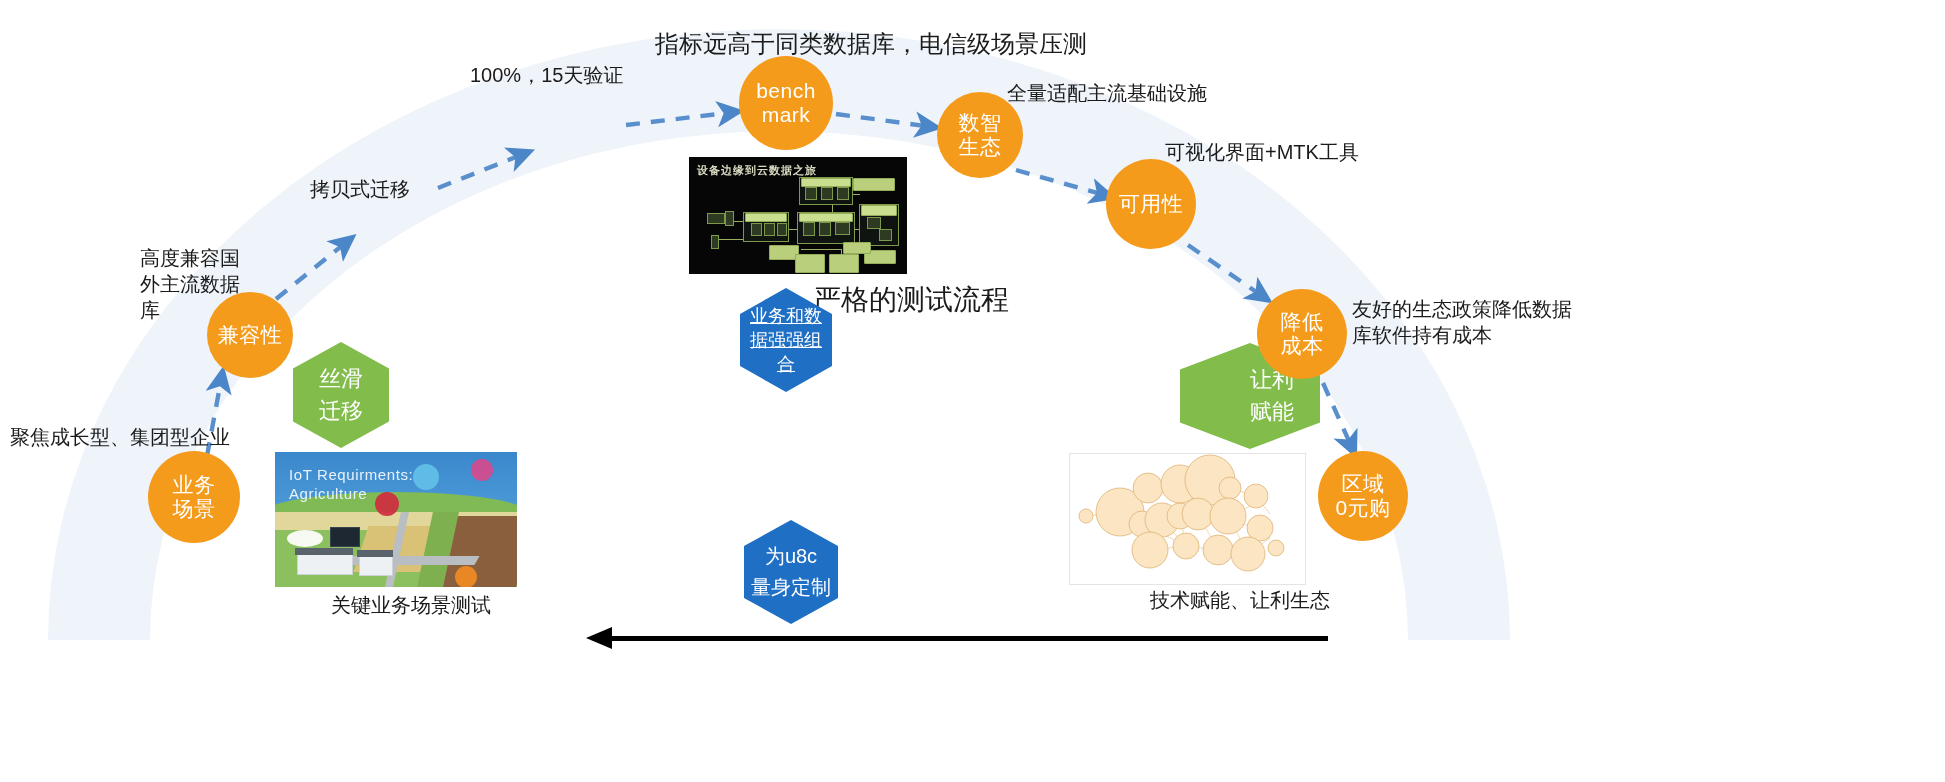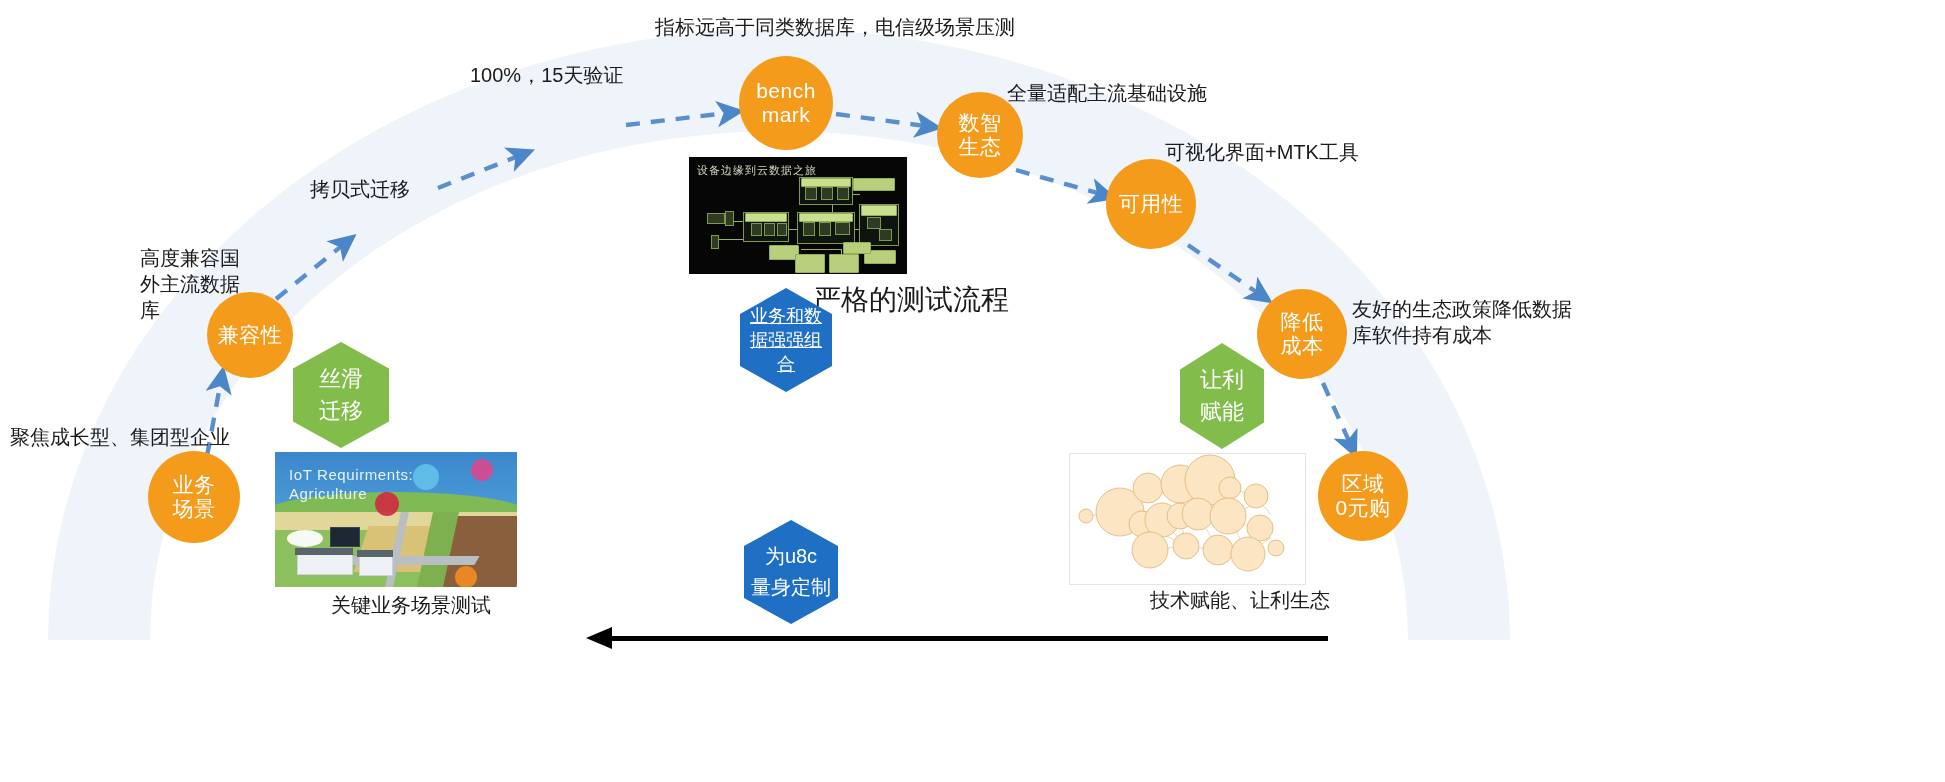--- a/index.html
+++ b/index.html
@@ -32,21 +32,21 @@
   .note{
     position:absolute;color:#1b1b1b;line-height:1.3;
     white-space:pre-line;font-weight:400;
   }
 
   
   .pic{position:absolute;overflow:hidden;}
   .pic-caption{position:absolute;color:#1b1b1b;white-space:nowrap;}
 
   
-  .pic-dark{background:#060606;}
+  .pic-dark{background:#060606;font-weight:bold;}
   .pic-dark .ttl{
     position:absolute;left:8px;top:6px;color:#d8d8c0;
     font-size:11px;letter-spacing:1px;
   }
   .nd-box{position:absolute;background:#c9de8e;border:1px solid #93ad58;border-radius:1px;}
   .nd-box.dim{background:#b9cf7c;}
   .nd-panel{position:absolute;border:1px solid #7e9a4a;background:#101410;}
   .nd-line{position:absolute;background:#9ab05e;}
   .nd-ico{position:absolute;background:#2e3a22;border:1px solid #7d9a4a;}
 
@@ -210,21 +210,21 @@
         <circle cx="178" cy="100" r="17"></circle>
         <circle cx="206" cy="94" r="8"></circle>
       </g>
     </svg>
   </div>
   <div class="pic-caption" style="left:1150px;top:587px;font-size:20px;">技术赋能、让利生态</div>
 
   <div class="hexa hex-green" style="left:293px;top:342px;width:96px;height:106px;font-size:22px;white-space:pre-line;">丝滑
 迁移</div>
 
-  <div class="hexa hex-green" style="left:1180px;top:343px;width:84px;height:106px;font-size:22px;white-space:pre-line;">让利
+  <div class="hexa hex-green" style="left:1180px;top:343px;width:96px;height:106px;font-size:22px;white-space:pre-line;padding-left:44px;">让利
 赋能</div>
 
   <div class="hexa hex-blue" style="left:740px;top:288px;width:92px;height:104px;font-size:18px;white-space:pre-line;line-height:1.35;text-decoration:underline;">业务和数
 据强强组
 合</div>
 
   <div class="hexa hex-blue" style="left:744px;top:520px;width:94px;height:104px;font-size:20px;white-space:pre-line;line-height:1.55;">为u8c
 量身定制</div>
 
   <div class="circ" style="left:207px;top:292px;width:86px;height:86px;font-size:21px;white-space:pre-line;">兼容性</div>
@@ -251,21 +251,21 @@
   <div class="note" style="left:10px;top:424px;font-size:20px;">聚焦成长型、集团型企业</div>
 
   <div class="note" style="left:140px;top:245px;font-size:20px;">高度兼容国
 外主流数据
 库</div>
 
   <div class="note" style="left:310px;top:140px;font-size:20px;margin-top:36px;">拷贝式迁移</div>
 
   <div class="note" style="left:470px;top:62px;font-size:20px;text-align:center;">100%，15天验证</div>
 
-  <div class="note" style="left:655px;top:14px;font-size:20px;text-align:center;">指标远高于同类数据库，电信级场景压测</div>
+  <div class="note" style="left:655px;top:28px;font-size:24px;text-align:center;">指标远高于同类数据库，电信级场景压测</div>
 
   <div class="note" style="left:1007px;top:80px;font-size:20px;">全量适配主流基础设施</div>
 
   <div class="note" style="left:1165px;top:139px;font-size:20px;">可视化界面+MTK工具</div>
 
   <div class="note" style="left:1352px;top:296px;font-size:20px;">友好的生态政策降低数据
 库软件持有成本</div>
 
 </div>
 

